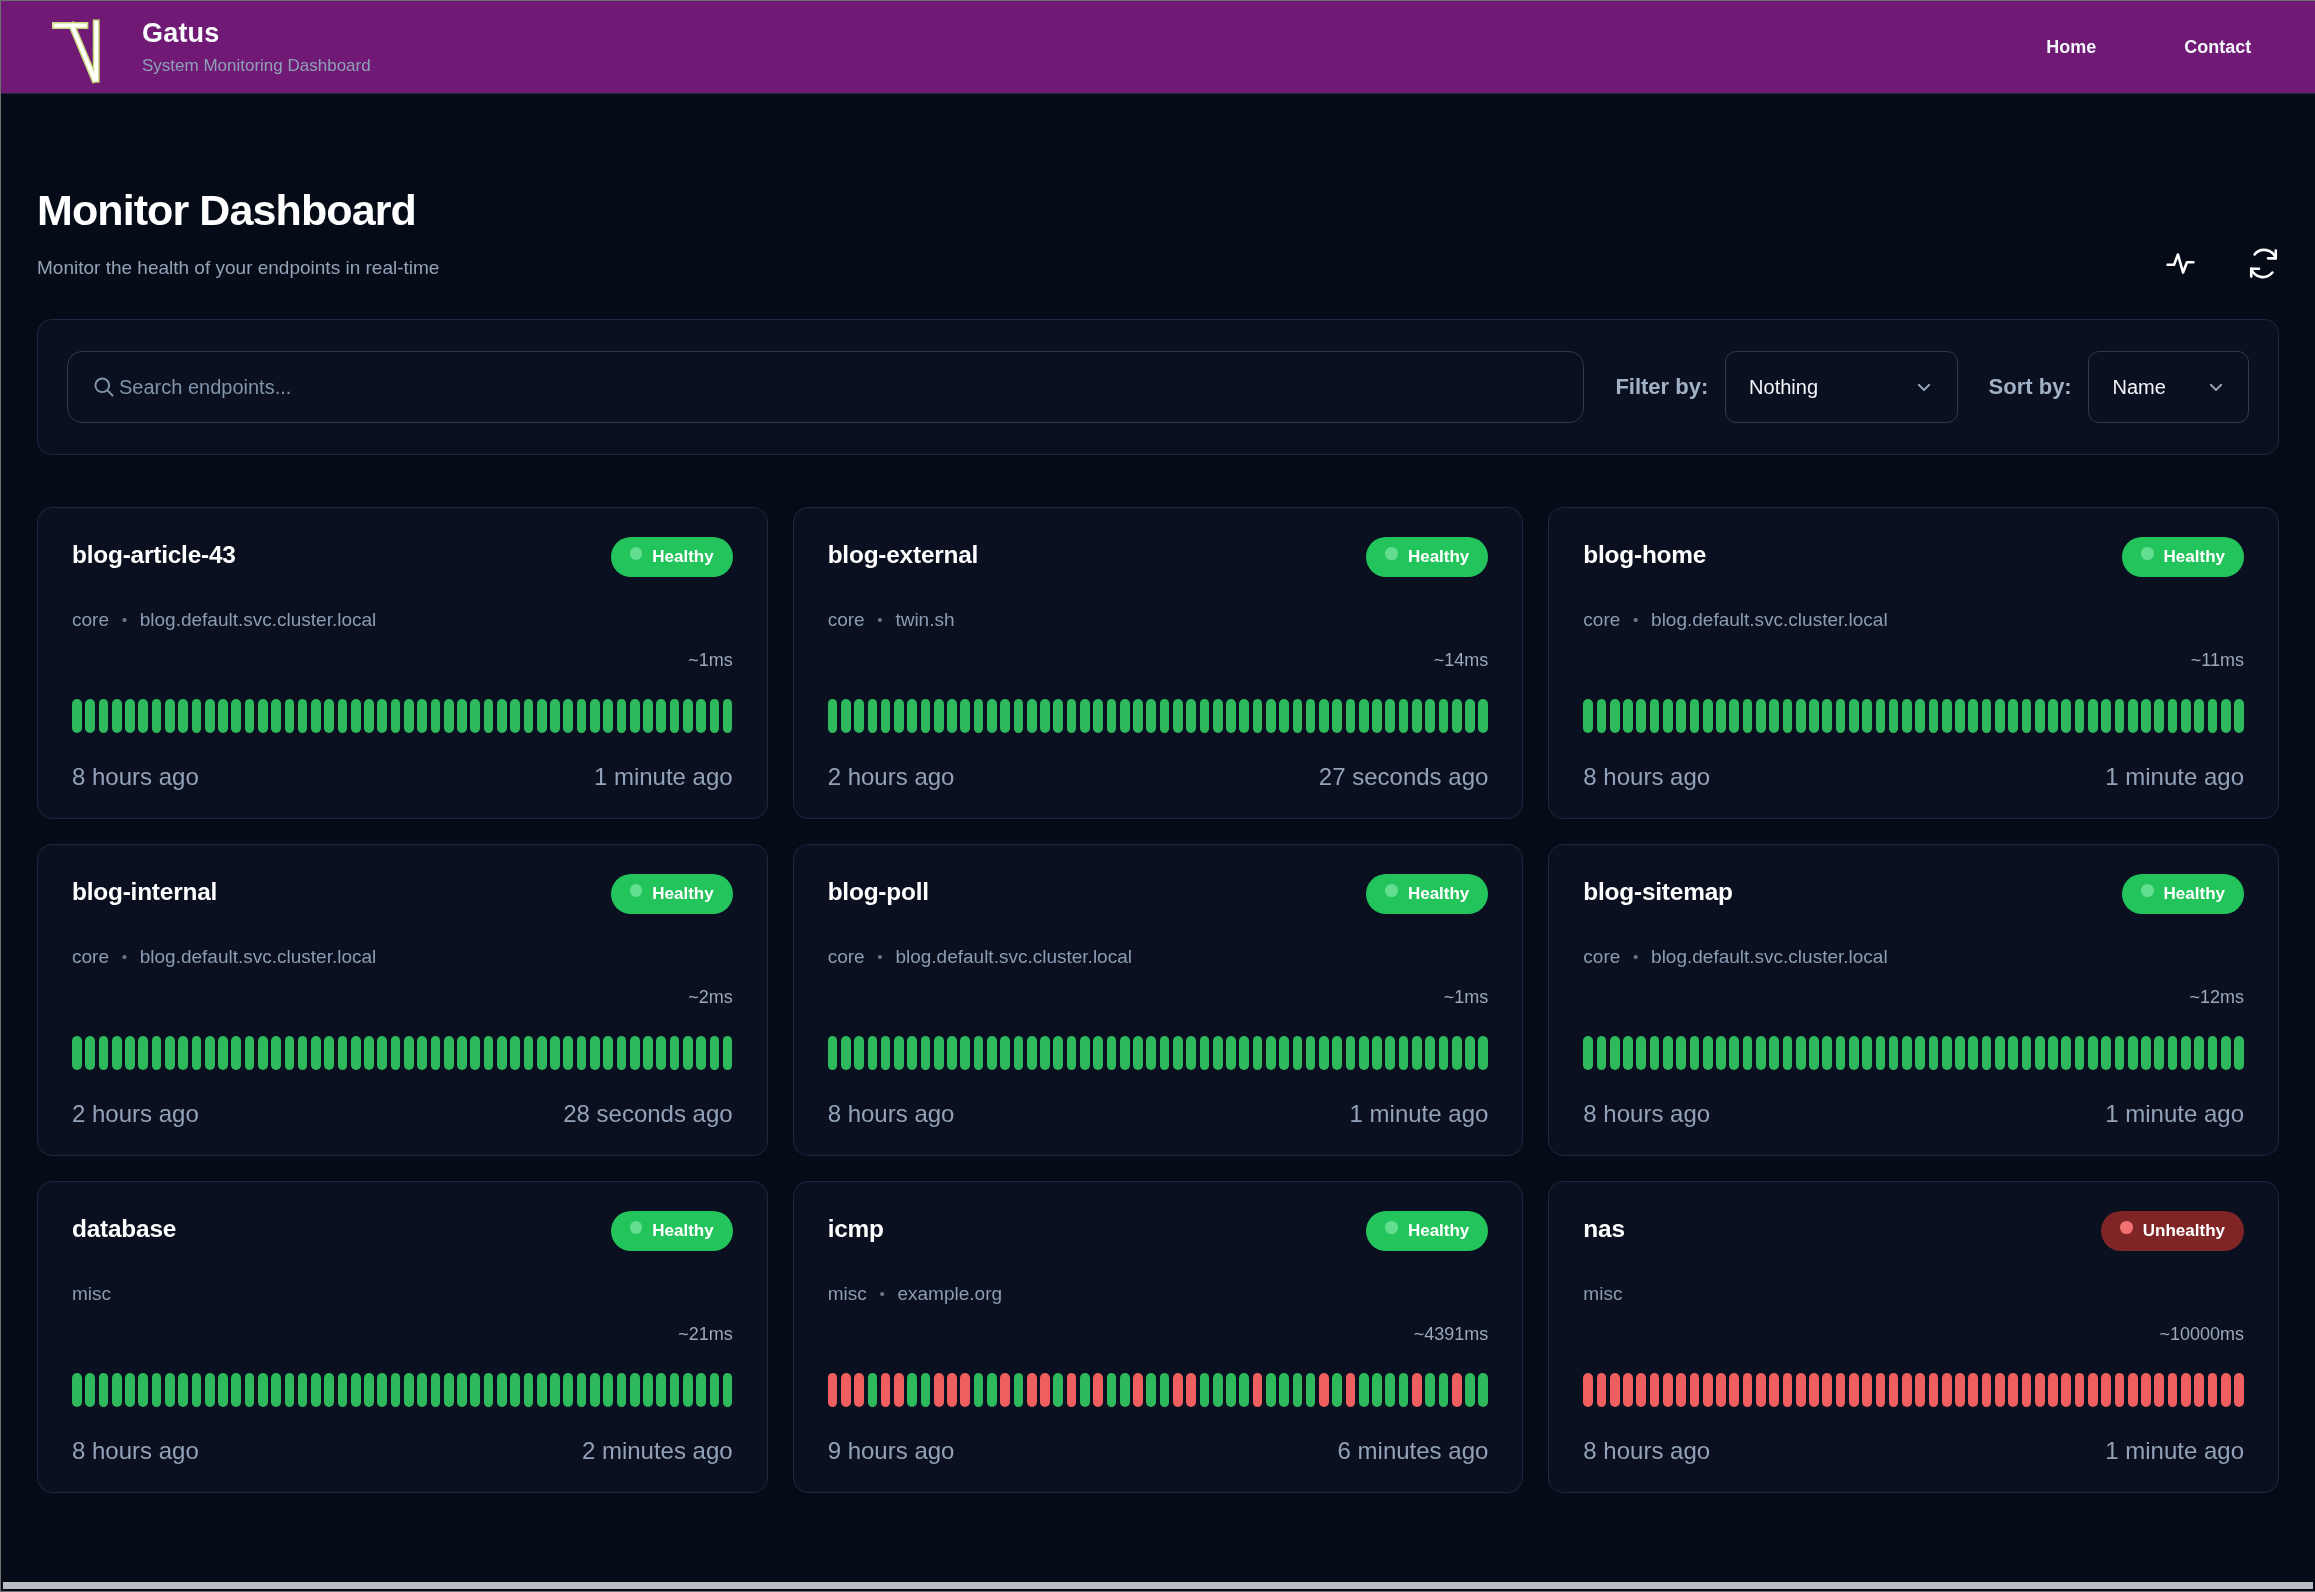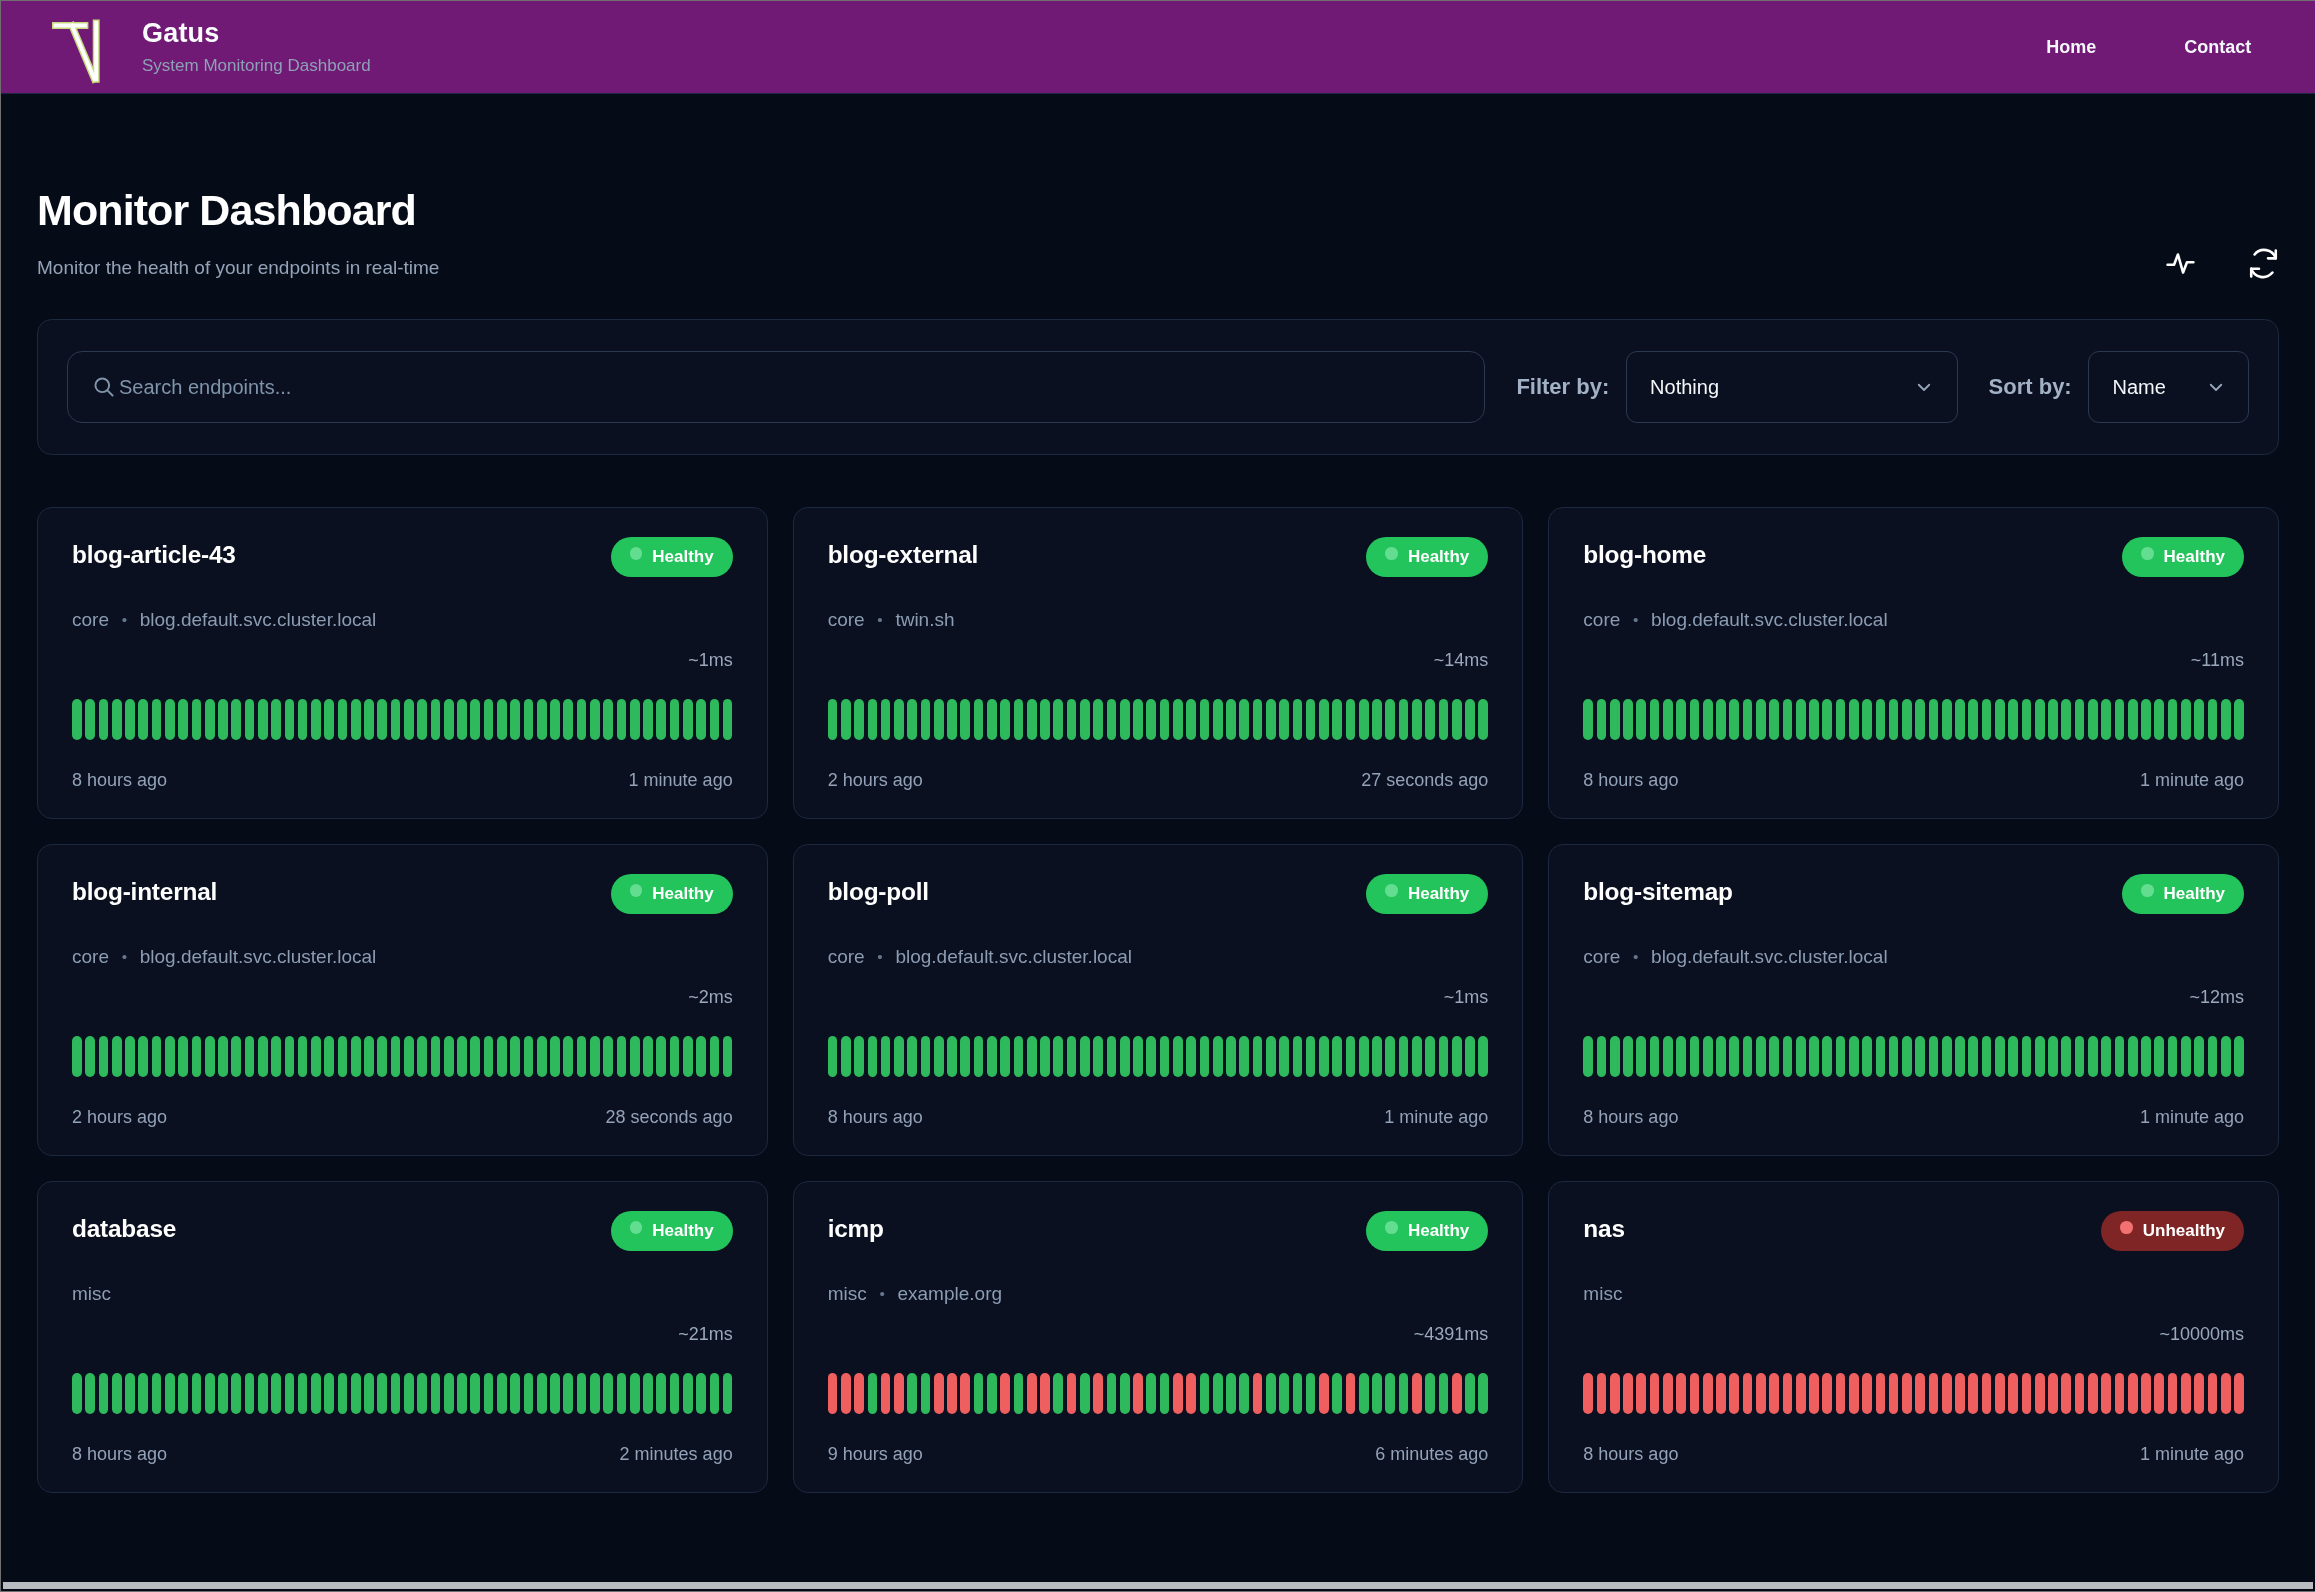--- a/index.html
+++ b/index.html
@@ -57,21 +57,21 @@
     flex: 1; background: transparent; border: none; outline: none;
     color: #e7edf5; font-size: 20px; font-family: inherit;
   }
   .searchbox input::placeholder { color: #8094ab; }
   .tb-label { font-size: 22px; color: #a2b1c6; font-weight: 600; margin-left: 31px; white-space: nowrap; }
   .select {
     height: 72px; border: 0.9px solid #2b3952; border-radius: 11px;
     display: flex; align-items: center; justify-content: space-between;
     padding: 0 23.5px; margin-left: 16.3px; cursor: pointer; background: transparent;
   }
-  .select-filter { width: 332px; }
+  .select-filter { width: 233px; }
   .select-sort { width: 161px; }
   .select-value { font-size: 20px; color: #f4f7fa; font-weight: 500; }
   .chev { width: 18px; height: 18px; color: #97a6bb; }
   .chev svg { width: 100%; height: 100%; display: block; }
 
   
   .grid {
     margin-top: 52px;
     display: grid; grid-template-columns: repeat(3, 1fr);
     gap: 25px;
@@ -94,21 +94,21 @@
   .badge.healthy .badge-dot { background: var(--healthy-dot, #63dd90); }
   .badge.unhealthy { background: var(--unhealthy-bg, #7f2525); }
   .badge.unhealthy .badge-dot { background: var(--unhealthy-dot, #f47171); }
   .card-sub { margin-top: 12.7px; font-size: 19px; color: #8b9cb3; display: flex; gap: 12.7px; align-items: center; }
   .card-sub .sep { font-size: 15.4px; color: #65758c; }
   .latency { margin-top: auto; text-align: right; font-size: 18px; color: #9aa8bc; margin-bottom: 9px; }
   .bars { display: flex; gap: 3.6px; height: 65px; align-items: stretch; }
   .bar { flex: 1; border-radius: 904px; }
   .bar.up   { background: var(--bar-up, #2eb95c); }
   .bar.down { background: var(--bar-down, #f05f5f); }
-  .card-foot { display: flex; justify-content: space-between; margin-top: 11px; font-size: 18px; color: #93a2b8; }
+  .card-foot { display: flex; justify-content: space-between; margin-top: 11px; font-size: 24px; color: #93a2b8; }
 </style>
 </head>
 <body>
 
 <div class="frame">
 
   <header class="navbar">
     <div class="logo">
       <svg viewBox="0 0 60 80" fill="none">
         <g stroke="#c6d97c" stroke-width="8" stroke-linecap="square">

